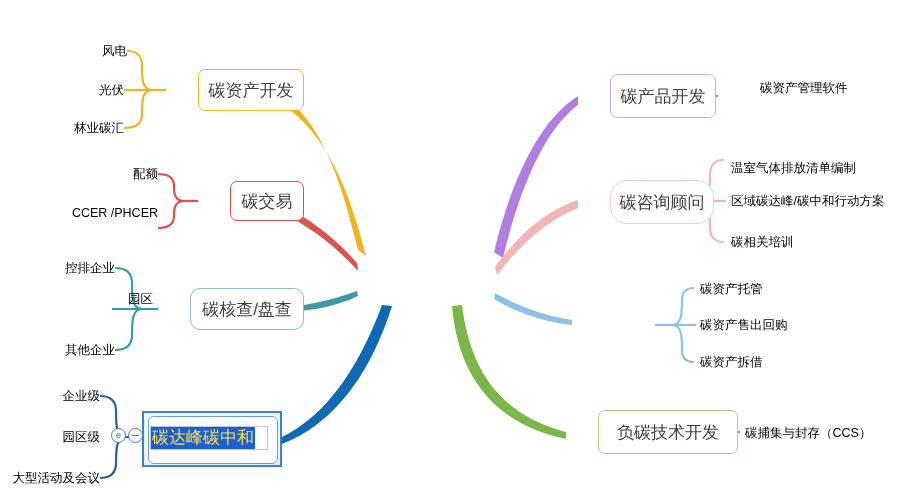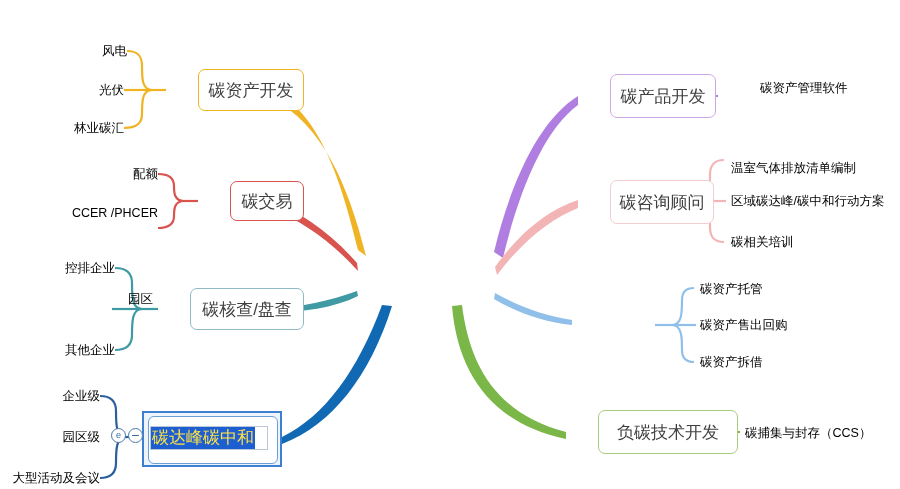--- a/index.html
+++ b/index.html
@@ -204,29 +204,29 @@
 
 
   <div class="bnode" style="left:166px; top:69px; width:106px; height:42px; border-color:#f0b323;">
     <span>碳资产开发</span>
   </div>
 
   <div class="bnode" style="left:198px; top:181px; width:74px; height:40px; border-color:#d9534f;">
     <span>碳交易</span>
   </div>
 
-  <div class="bnode" style="left:158px; top:288px; width:114px; height:42px; border-color:#8fb9c4;">
+  <div class="bnode" style="left:158px; top:288px; width:114px; height:42px; border-color:#8fb9c4;border-radius:10px;">
     <span>碳核查/盘查</span>
   </div>
 
   <div class="bnode" style="left:578px; top:74px; width:106px; height:44px; border-color:#cfa8e8;">
     <span>碳产品开发</span>
   </div>
 
-  <div class="bnode" style="left:578px; top:180px; width:104px; height:44px; border-color:#f3cdcf;">
+  <div class="bnode" style="left:578px; top:180px; width:104px; height:44px; border-color:#f3cdcf;border-radius:17px;">
     <span>碳咨询顾问</span>
   </div>
 
 
   <div class="bnode" style="left:566px; top:410px; width:140px; height:44px; border-color:#a8cc7e;">
     <span>负碳技术开发</span>
   </div>
 
   <div class="edit-wrap">
     <div class="edit-inner"></div>

